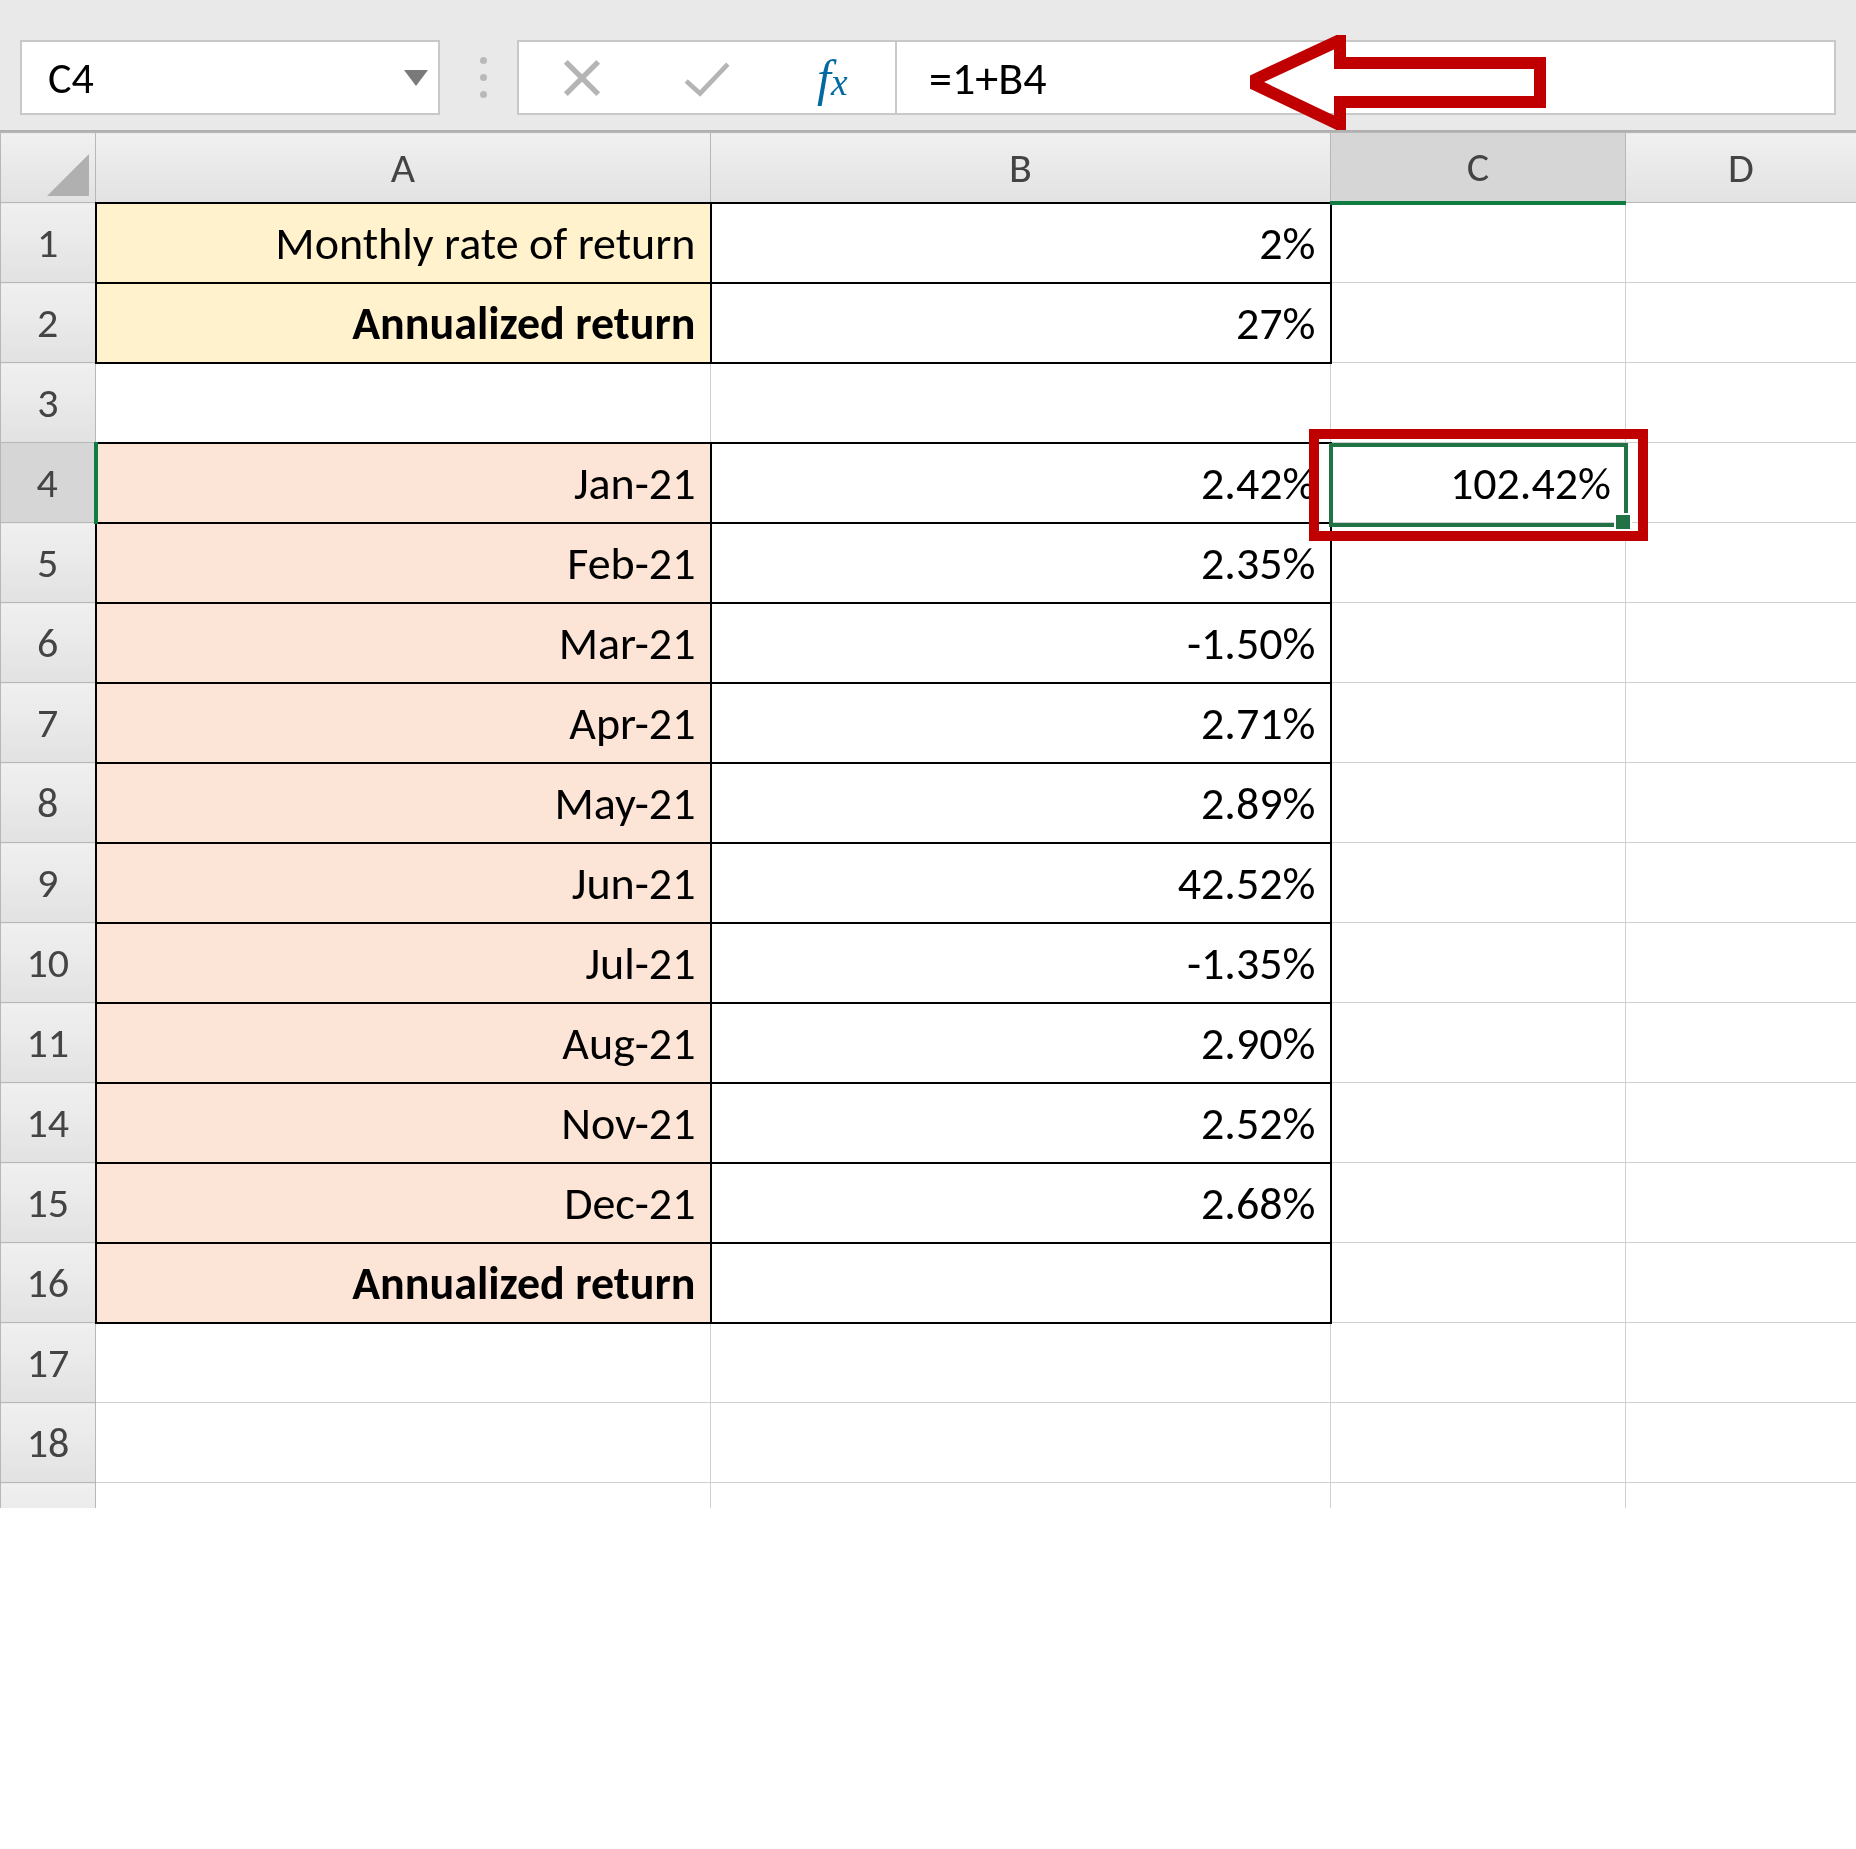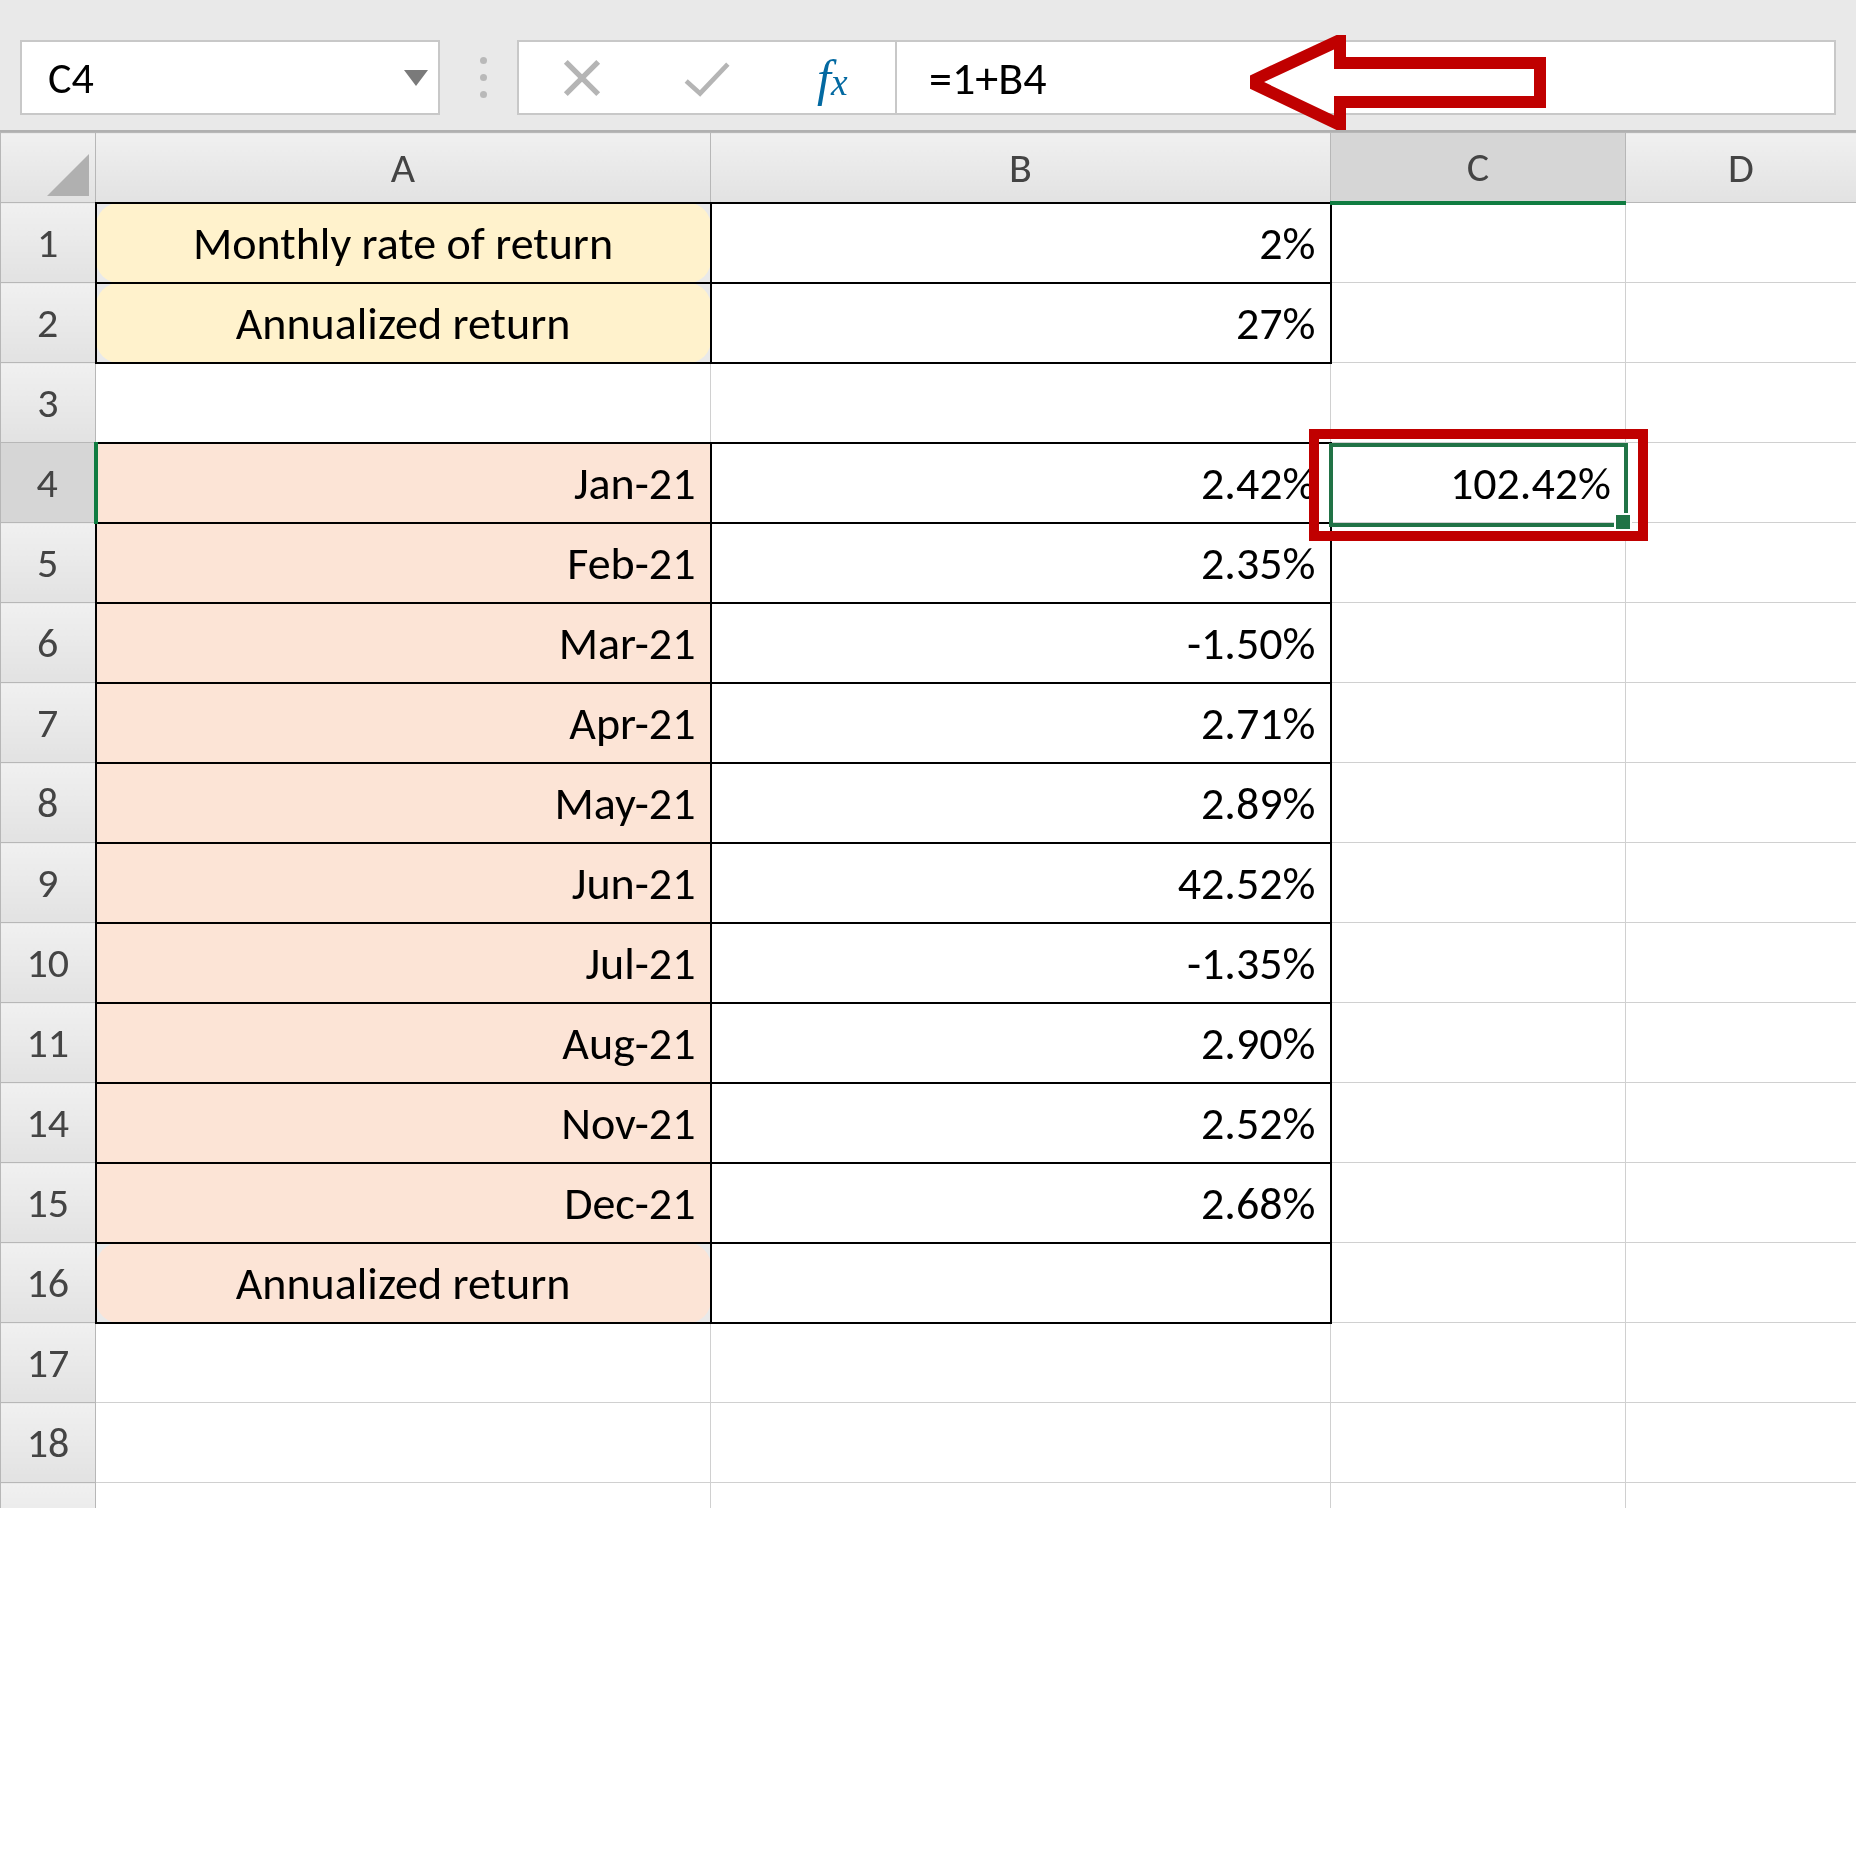--- a/index.html
+++ b/index.html
@@ -117,23 +117,23 @@
   
   td.cell{
     border:1px solid var(--grid-border);
     font-size:46px;
     background:#fff;
     padding:0 14px;
   }
   td.cell.boxed{border:2px solid #000;}
   td.cell.peach{background:var(--peach);}
   td.cell.yellow{background:var(--light-yellow);}
-  td.cell.bold{font-weight:400;}
+  td.cell.bold{font-weight:700;}
   td.cell.right{text-align:right;}
-  td.cell.left{text-align:center;border-radius:23px;}
+  td.cell.left{text-align:right;}
   td.cell .inner{display:block;width:100%;}
   
   .sel-outline{
     position:absolute;box-sizing:border-box;
     border:4px solid var(--sel-green);
     pointer-events:none;
   }
   .sel-outline .handle{
     position:absolute;right:-8px;bottom:-8px;
     width:14px;height:14px;background:var(--sel-green);

